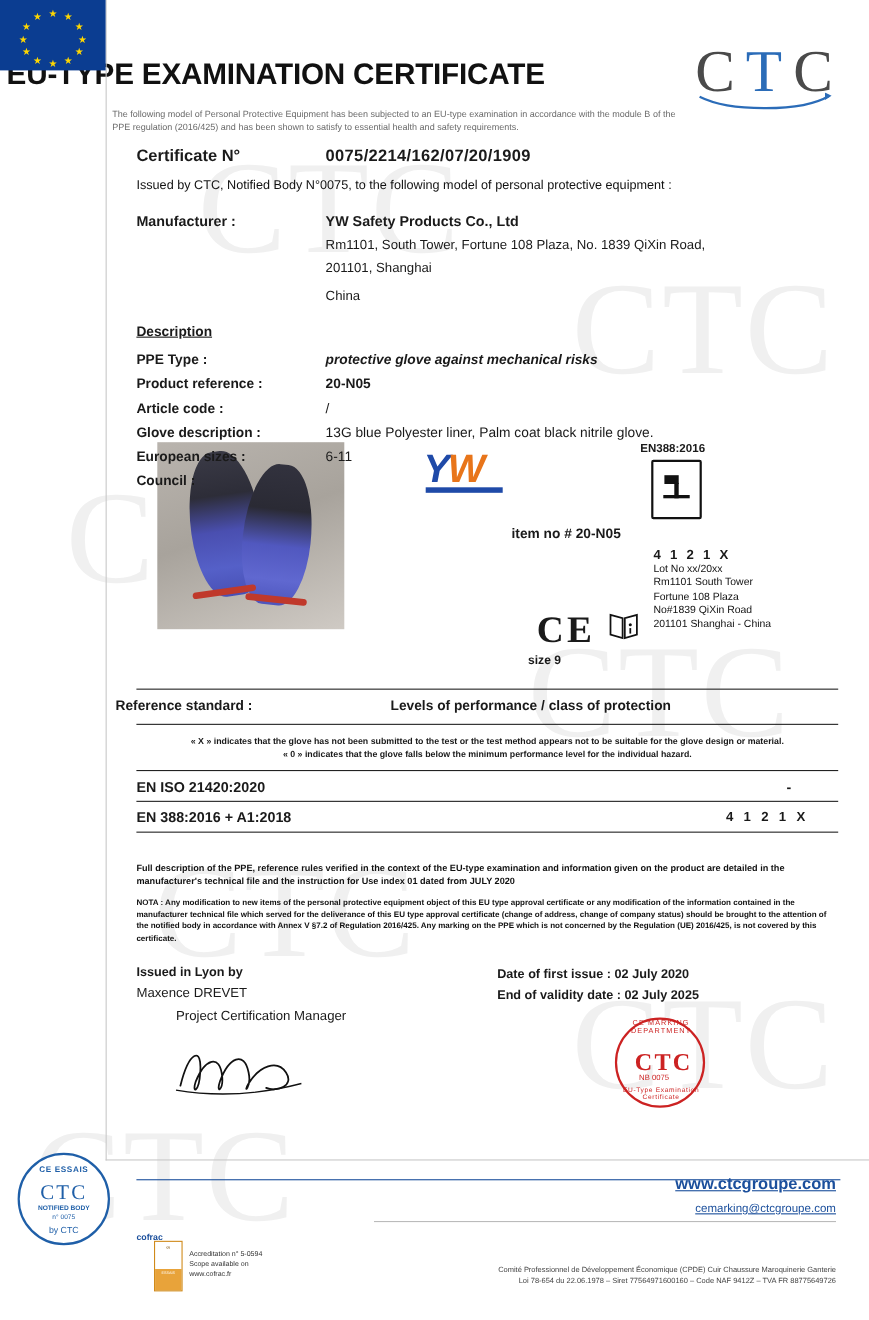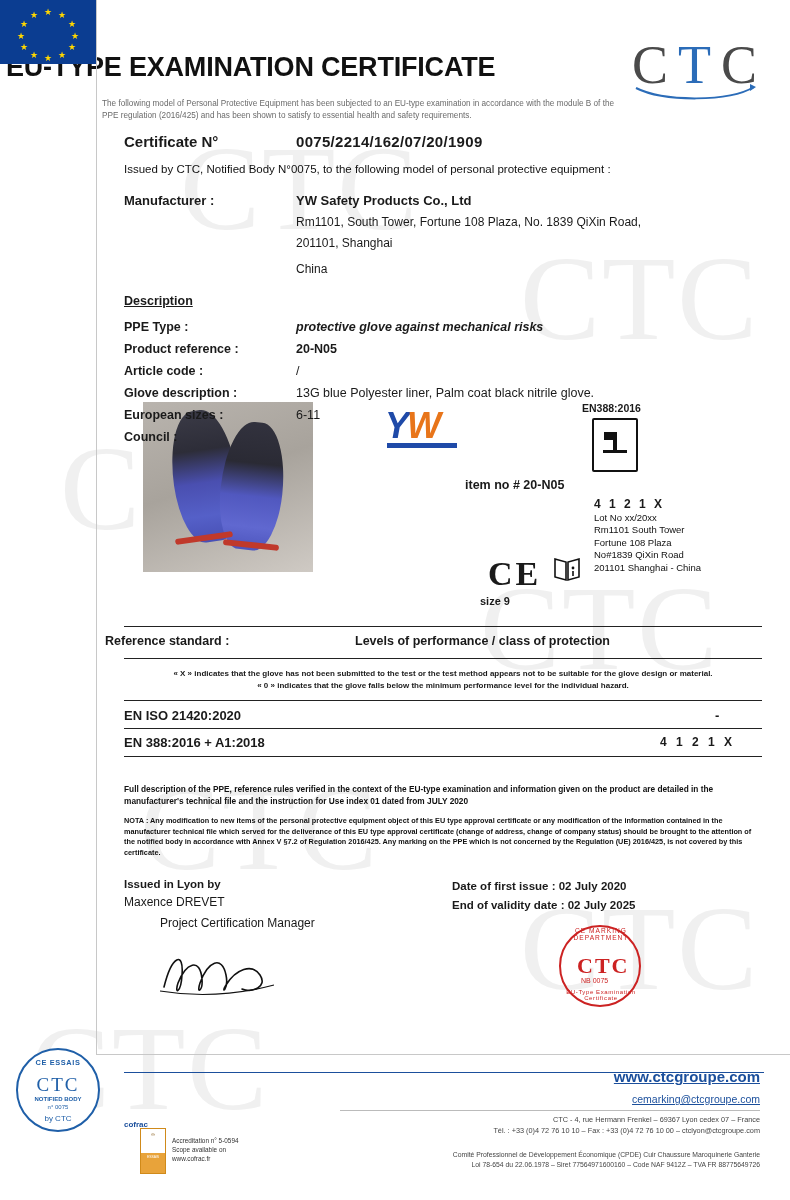--- a/index.html
+++ b/index.html
@@ -486,18 +486,16 @@
     <div style="margin-top:2px; font-size:5px; color:#7a4b00;">∞</div>
     <div style="margin-top:18px; color:#fff; font-size:3.4px;">ESSAIS</div>
   </div>
   <div class="accred" style="white-space:pre-line;">Accreditation n° 5-0594
 Scope available on
 www.cofrac.fr</div>
 
   <a class="site-url" href="#">www.ctcgroupe.com</a>
   <a class="site-mail" href="#">cemarking@ctcgroupe.com</a>
   <div class="foot-rule2"></div>
-  <div class="addr-foot" style="white-space:pre-line;">CTC - 4, rue Hermann Frenkel – 69367 Lyon cedex 07 – France
-Tél. : +33 (0)4 72 76 10 10 – Fax : +33 (0)4 72 76 10 00 – ctclyon@ctcgroupe.com</div>
   <div class="addr-foot2" style="white-space:pre-line;">Comité Professionnel de Développement Économique (CPDE) Cuir Chaussure Maroquinerie Ganterie
 Loi 78-654 du 22.06.1978 – Siret 77564971600160 – Code NAF 9412Z – TVA FR 88775649726</div>
 
 </div>
 
 </body></html>

